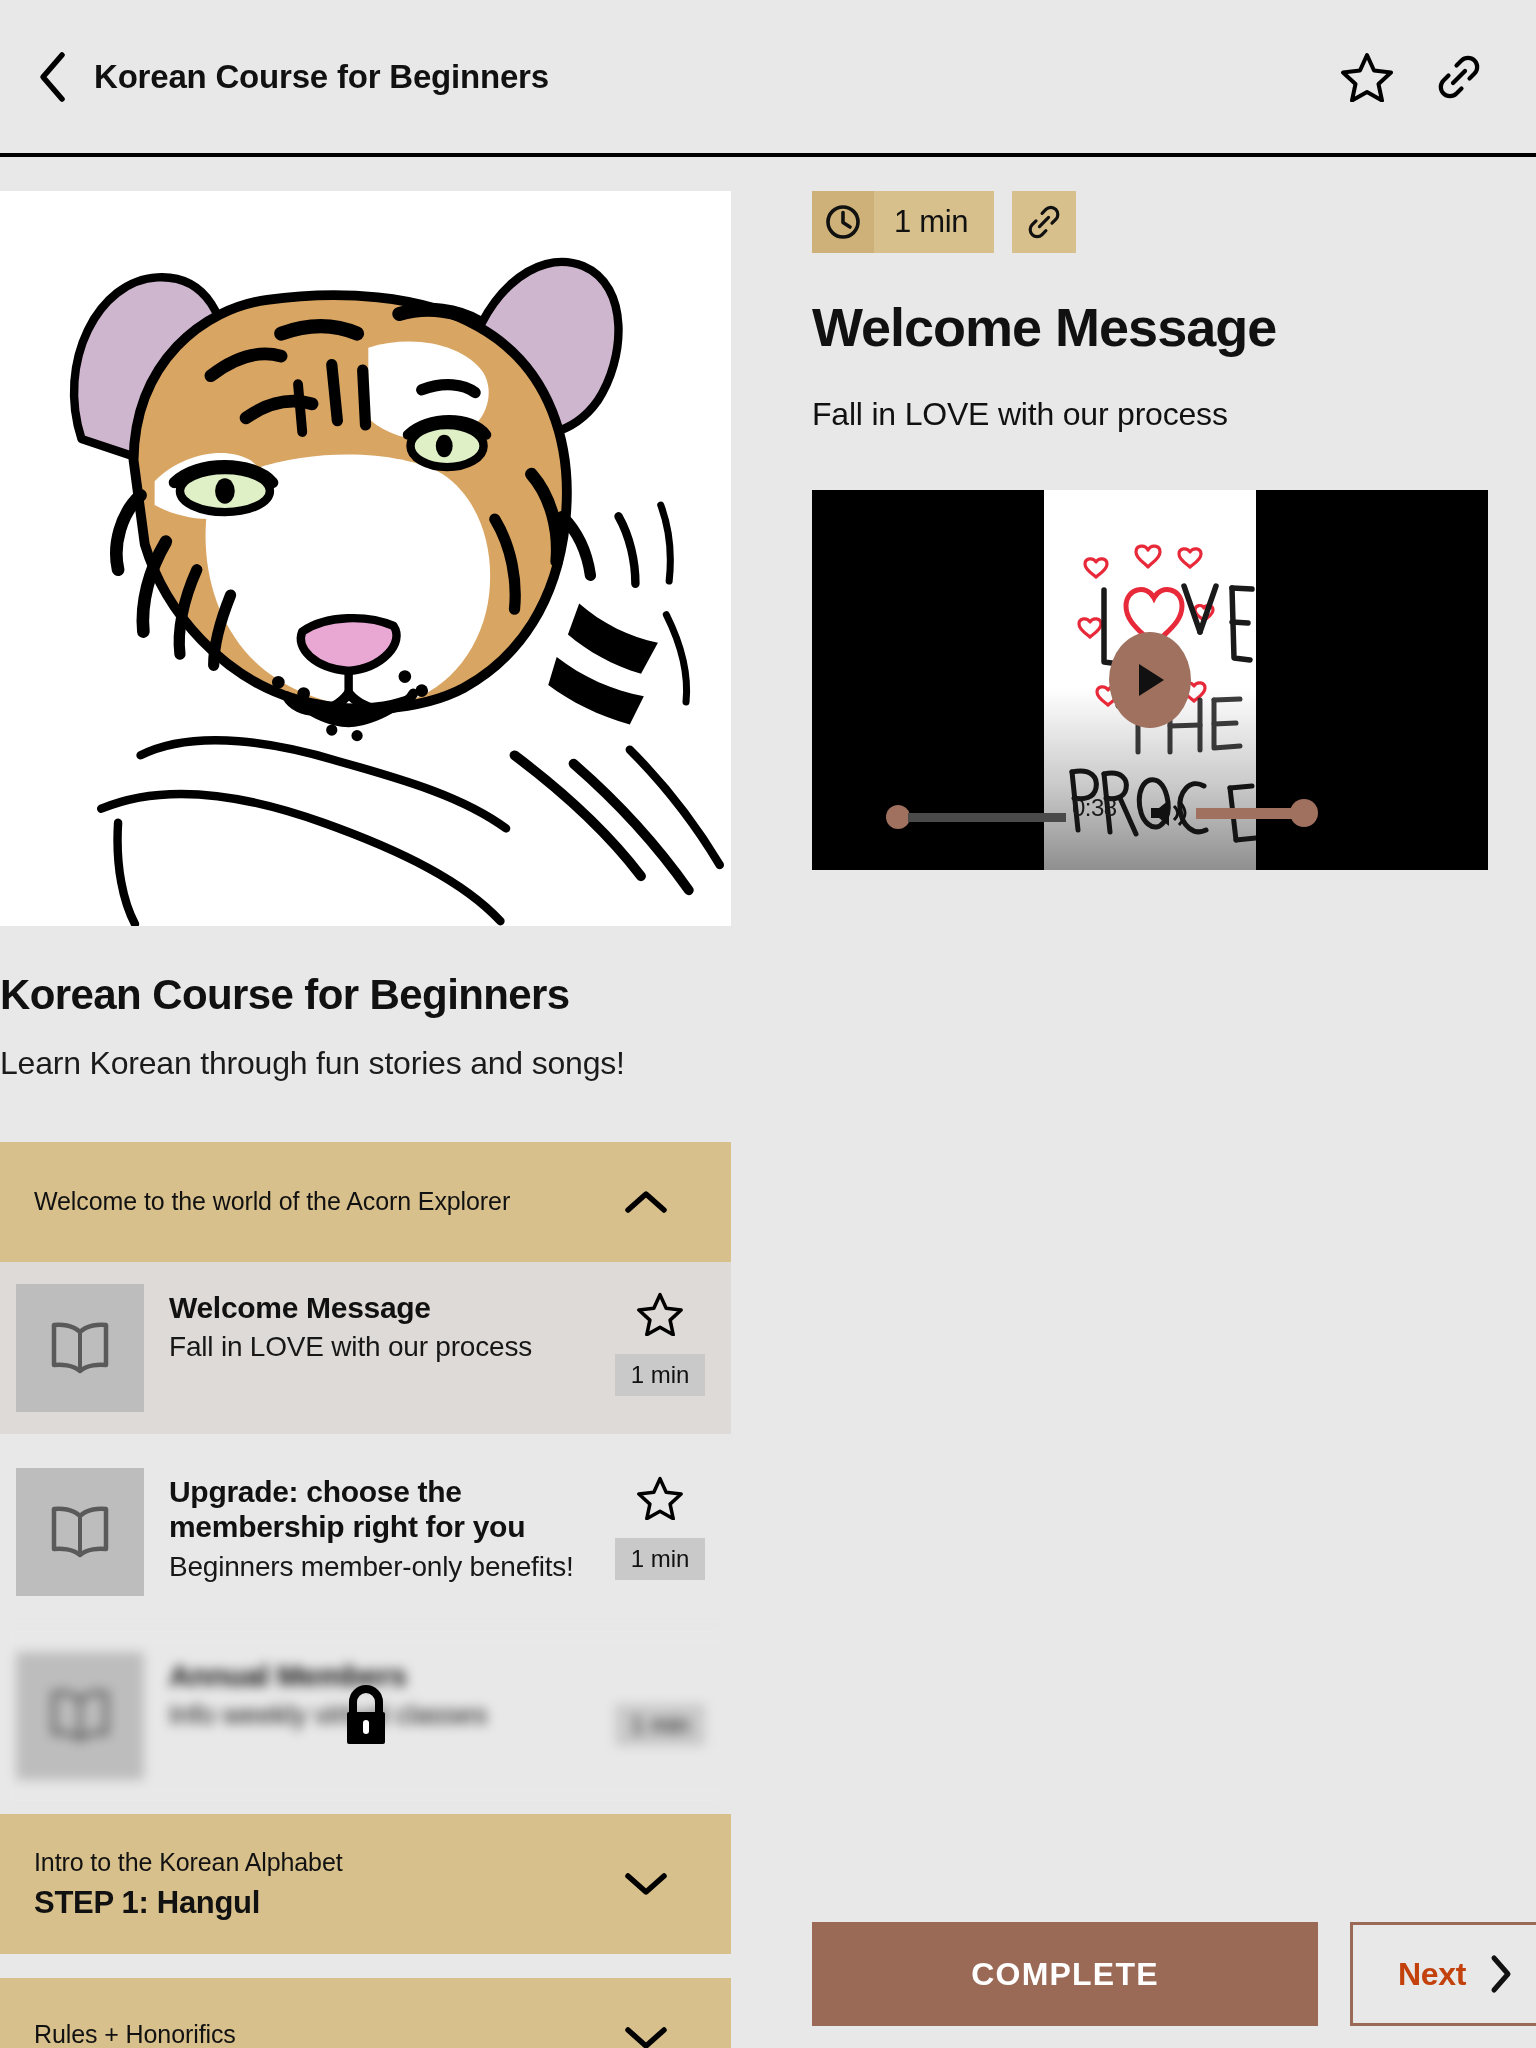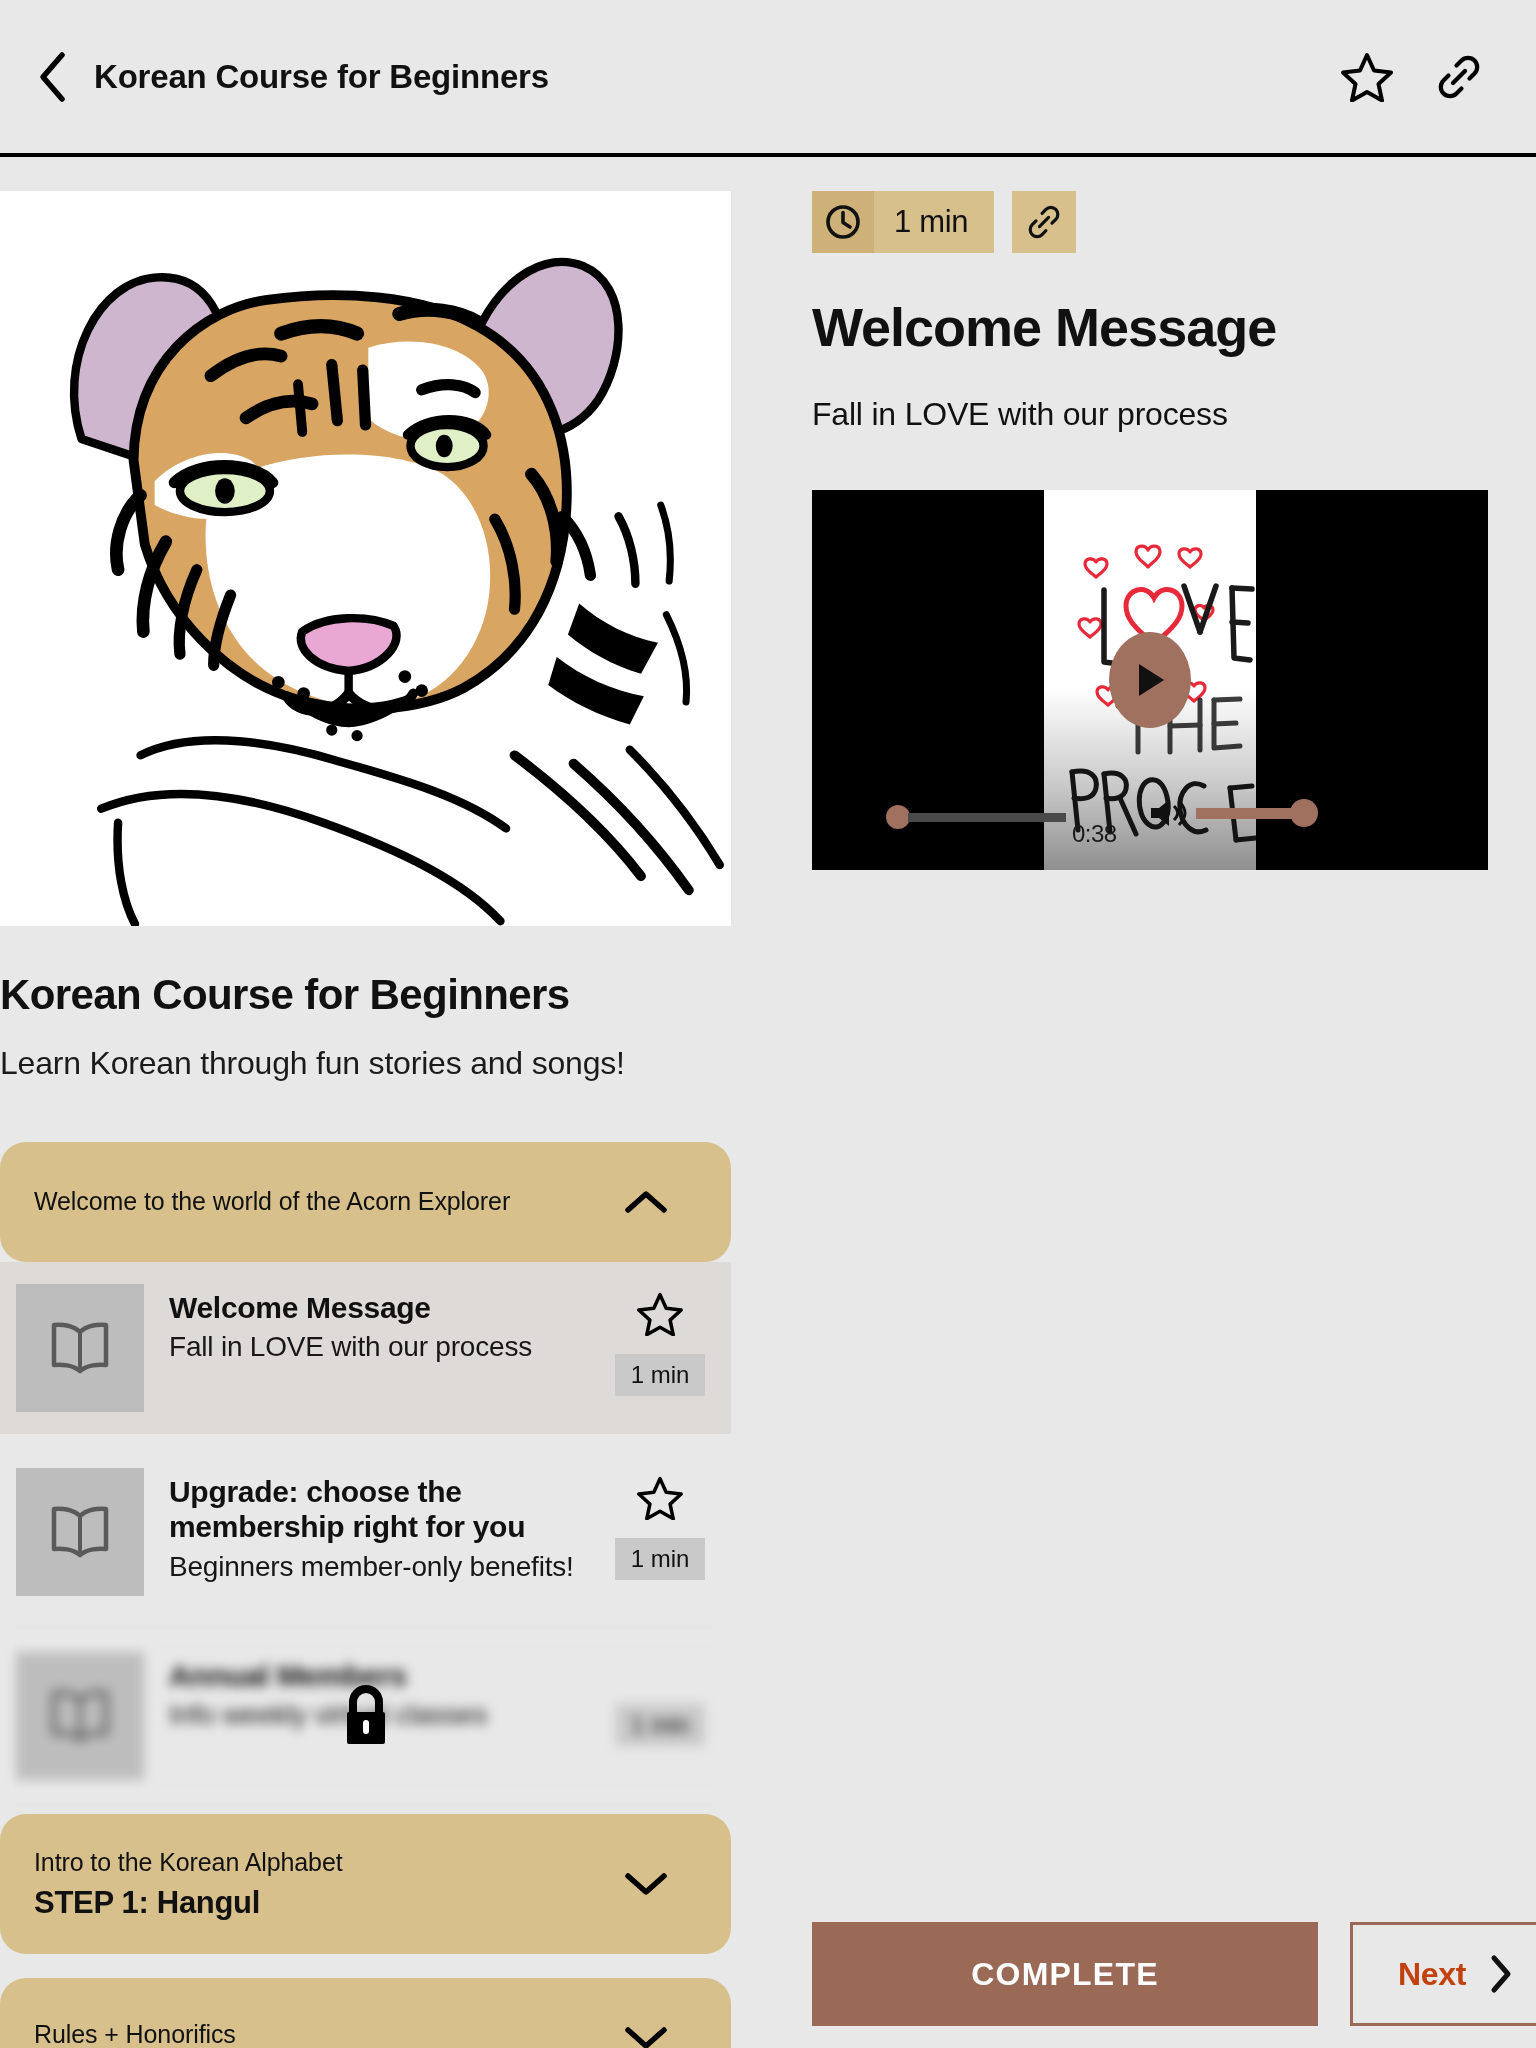--- a/index.html
+++ b/index.html
@@ -50,21 +50,21 @@
   }
   #course-sub{
     font-size:32px; margin-top:28px; color:#1b1b1b; letter-spacing:-0.2px;
   }
 
   .section-header{
     width:731px; background:#d8c08c;
     padding:33px 34px 33px 34px;
     margin-top:0;
     position:relative; cursor:pointer;
-    display:flex; align-items:center;border-radius:26px;
+    display:flex; align-items:center;
   }
   .section-header .sh-text{ flex:1; }
   .sh-sub{ font-size:25px; color:#111; letter-spacing:-0.1px; line-height:1.25;}
   .sh-title{ font-size:31px; font-weight:bold; margin-top:7px; letter-spacing:-0.3px;}
   .sh-chev{ width:54px; height:54px; display:flex; align-items:center; justify-content:center; margin-right:24px;}
 
   .lesson-row{
     width:731px; display:flex; align-items:flex-start;
     padding:22px 0 22px 16px; position:relative; cursor:pointer;
     background:#e8e8e8;
@@ -138,21 +138,21 @@
     background:#a0715f; display:flex; align-items:center; justify-content:center;
     cursor:pointer; z-index:5;
   }
   #seek-wrap{
     position:absolute; left:74px; bottom:42px; width:180px; height:22px;
     display:flex; align-items:center; cursor:pointer; z-index:6;
   }
   #seek-knob{ width:24px; height:24px; border-radius:50%; background:#a0715f; flex:none;}
   #seek-track{ flex:1; height:9px; background:#4a4a4a; margin-left:-2px;}
   #time-label{
-    position:absolute; left:260px; bottom:22px; color:#1a1a1a;
+    position:absolute; left:260px; bottom:48px; color:#1a1a1a;
     font-size:24px; z-index:7; letter-spacing:-0.5px;
   }
   #vol-wrap{
     position:absolute; left:336px; bottom:40px; display:flex;
     align-items:center; z-index:7; cursor:pointer;
   }
   #vol-track{ width:100px; height:11px; background:#a0715f; margin-left:8px;}
   #vol-knob{ width:28px; height:28px; border-radius:50%; background:#a0715f; margin-left:-6px;}
 
   

